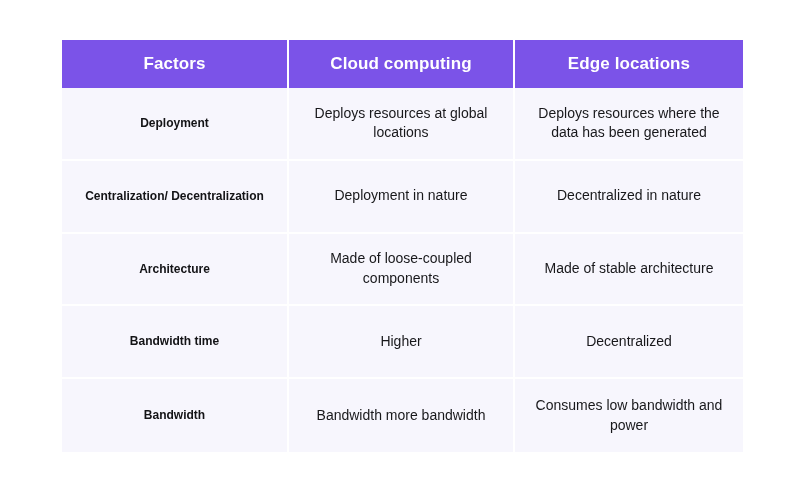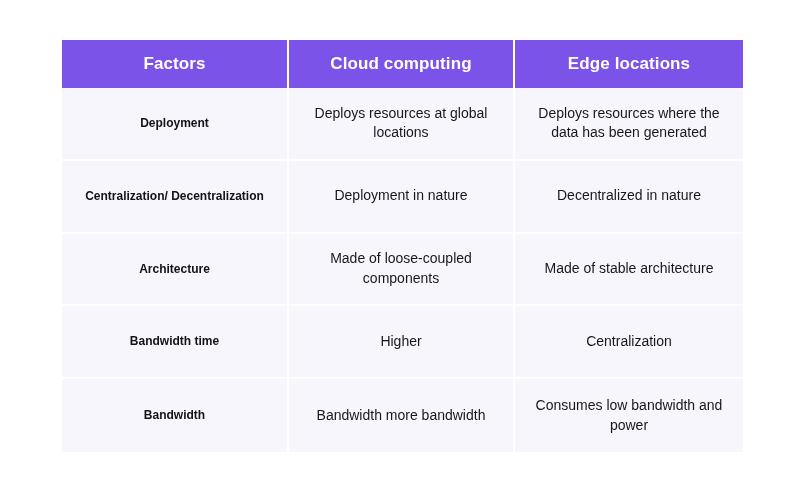--- a/index.html
+++ b/index.html
@@ -142,21 +142,21 @@
       </tr>
 
       <tr>
         <td class="factor-cell">
           <span class="cell-text">Bandwidth time</span>
         </td>
         <td class="value-cell">
           <span class="cell-text">Higher</span>
         </td>
         <td class="value-cell">
-          <span class="cell-text">Centralization</span>
+          <span class="cell-text">Decentralized</span>
         </td>
       </tr>
 
       <tr>
         <td class="factor-cell">
           <span class="cell-text">Bandwidth</span>
         </td>
         <td class="value-cell">
           <span class="cell-text">Bandwidth more bandwidth</span>
         </td>

